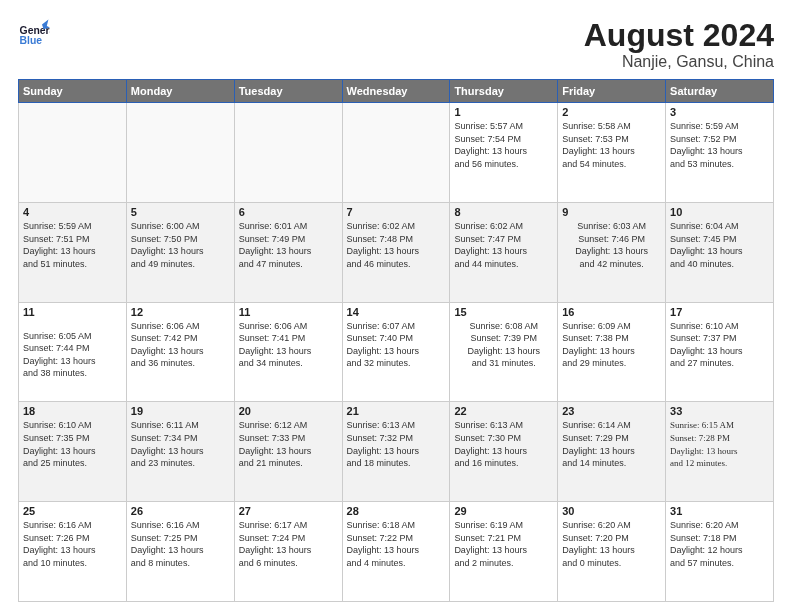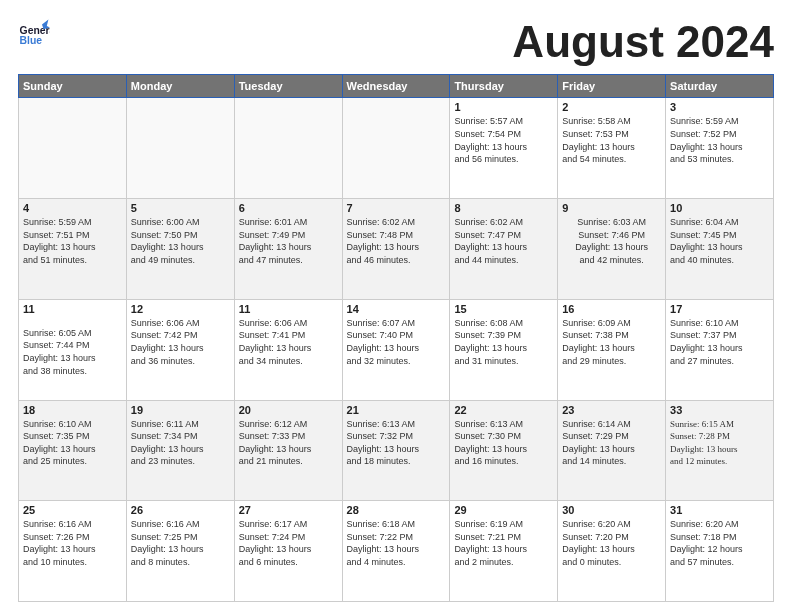--- a/index.html
+++ b/index.html
@@ -29,21 +29,21 @@
       gap: 4px;
     }
     .logo-icon {
       width: 32px;
       height: 32px;
     }
     .title-block {
       text-align: right;
     }
     .month-title {
-      font-size: 44px;
+      font-size: 32px;
       font-weight: bold;
       color: #222;
       line-height: 1.1;
     }
     .location {
       font-size: 16px;
       color: #444;
     }
     .calendar {
       flex: 1;
@@ -95,20 +95,21 @@
   <div class="header">
     <div class="logo-wrapper">
       <svg class="logo-icon" viewBox="0 0 40 40" xmlns="http://www.w3.org/2000/svg">
         <text x="2" y="20" font-size="13" font-weight="bold" fill="#1a1a2e" font-family="Arial">General</text>
         <text x="2" y="33" font-size="13" font-weight="bold" fill="#3a7bd5" font-family="Arial">Blue</text>
         <polygon points="30,8 38,2 36,10 40,12 32,14" fill="#3a7bd5"></polygon>
       </svg>
     </div>
     <div class="title-block">
       <div class="month-title">August 2024</div>
+      <div class="location">Nanjie, Gansu, China</div>
     </div>
   </div>
 
   <table class="calendar">
     <thead>
       <tr>
         <th>Sunday</th>
         <th>Monday</th>
         <th>Tuesday</th>
         <th>Wednesday</th>
@@ -220,21 +221,21 @@
           </td>
           <td>
             <div class="day-num">14</div>
             <div class="day-info" style="white-space: pre-line;">Sunrise: 6:07 AM
 Sunset: 7:40 PM
 Daylight: 13 hours
 and 32 minutes.</div>
           </td>
           <td>
             <div class="day-num">15</div>
-            <div class="day-info" style="white-space: pre-line;">Sunrise: 6:08 AM
+            <div class="day-info" style="white-space: pre-line; text-align: center;">Sunrise: 6:08 AM
 Sunset: 7:39 PM
 Daylight: 13 hours
 and 31 minutes.</div>
           </td>
           <td>
             <div class="day-num">16</div>
             <div class="day-info" style="white-space: pre-line;">Sunrise: 6:09 AM
 Sunset: 7:38 PM
 Daylight: 13 hours
 and 29 minutes.</div>

